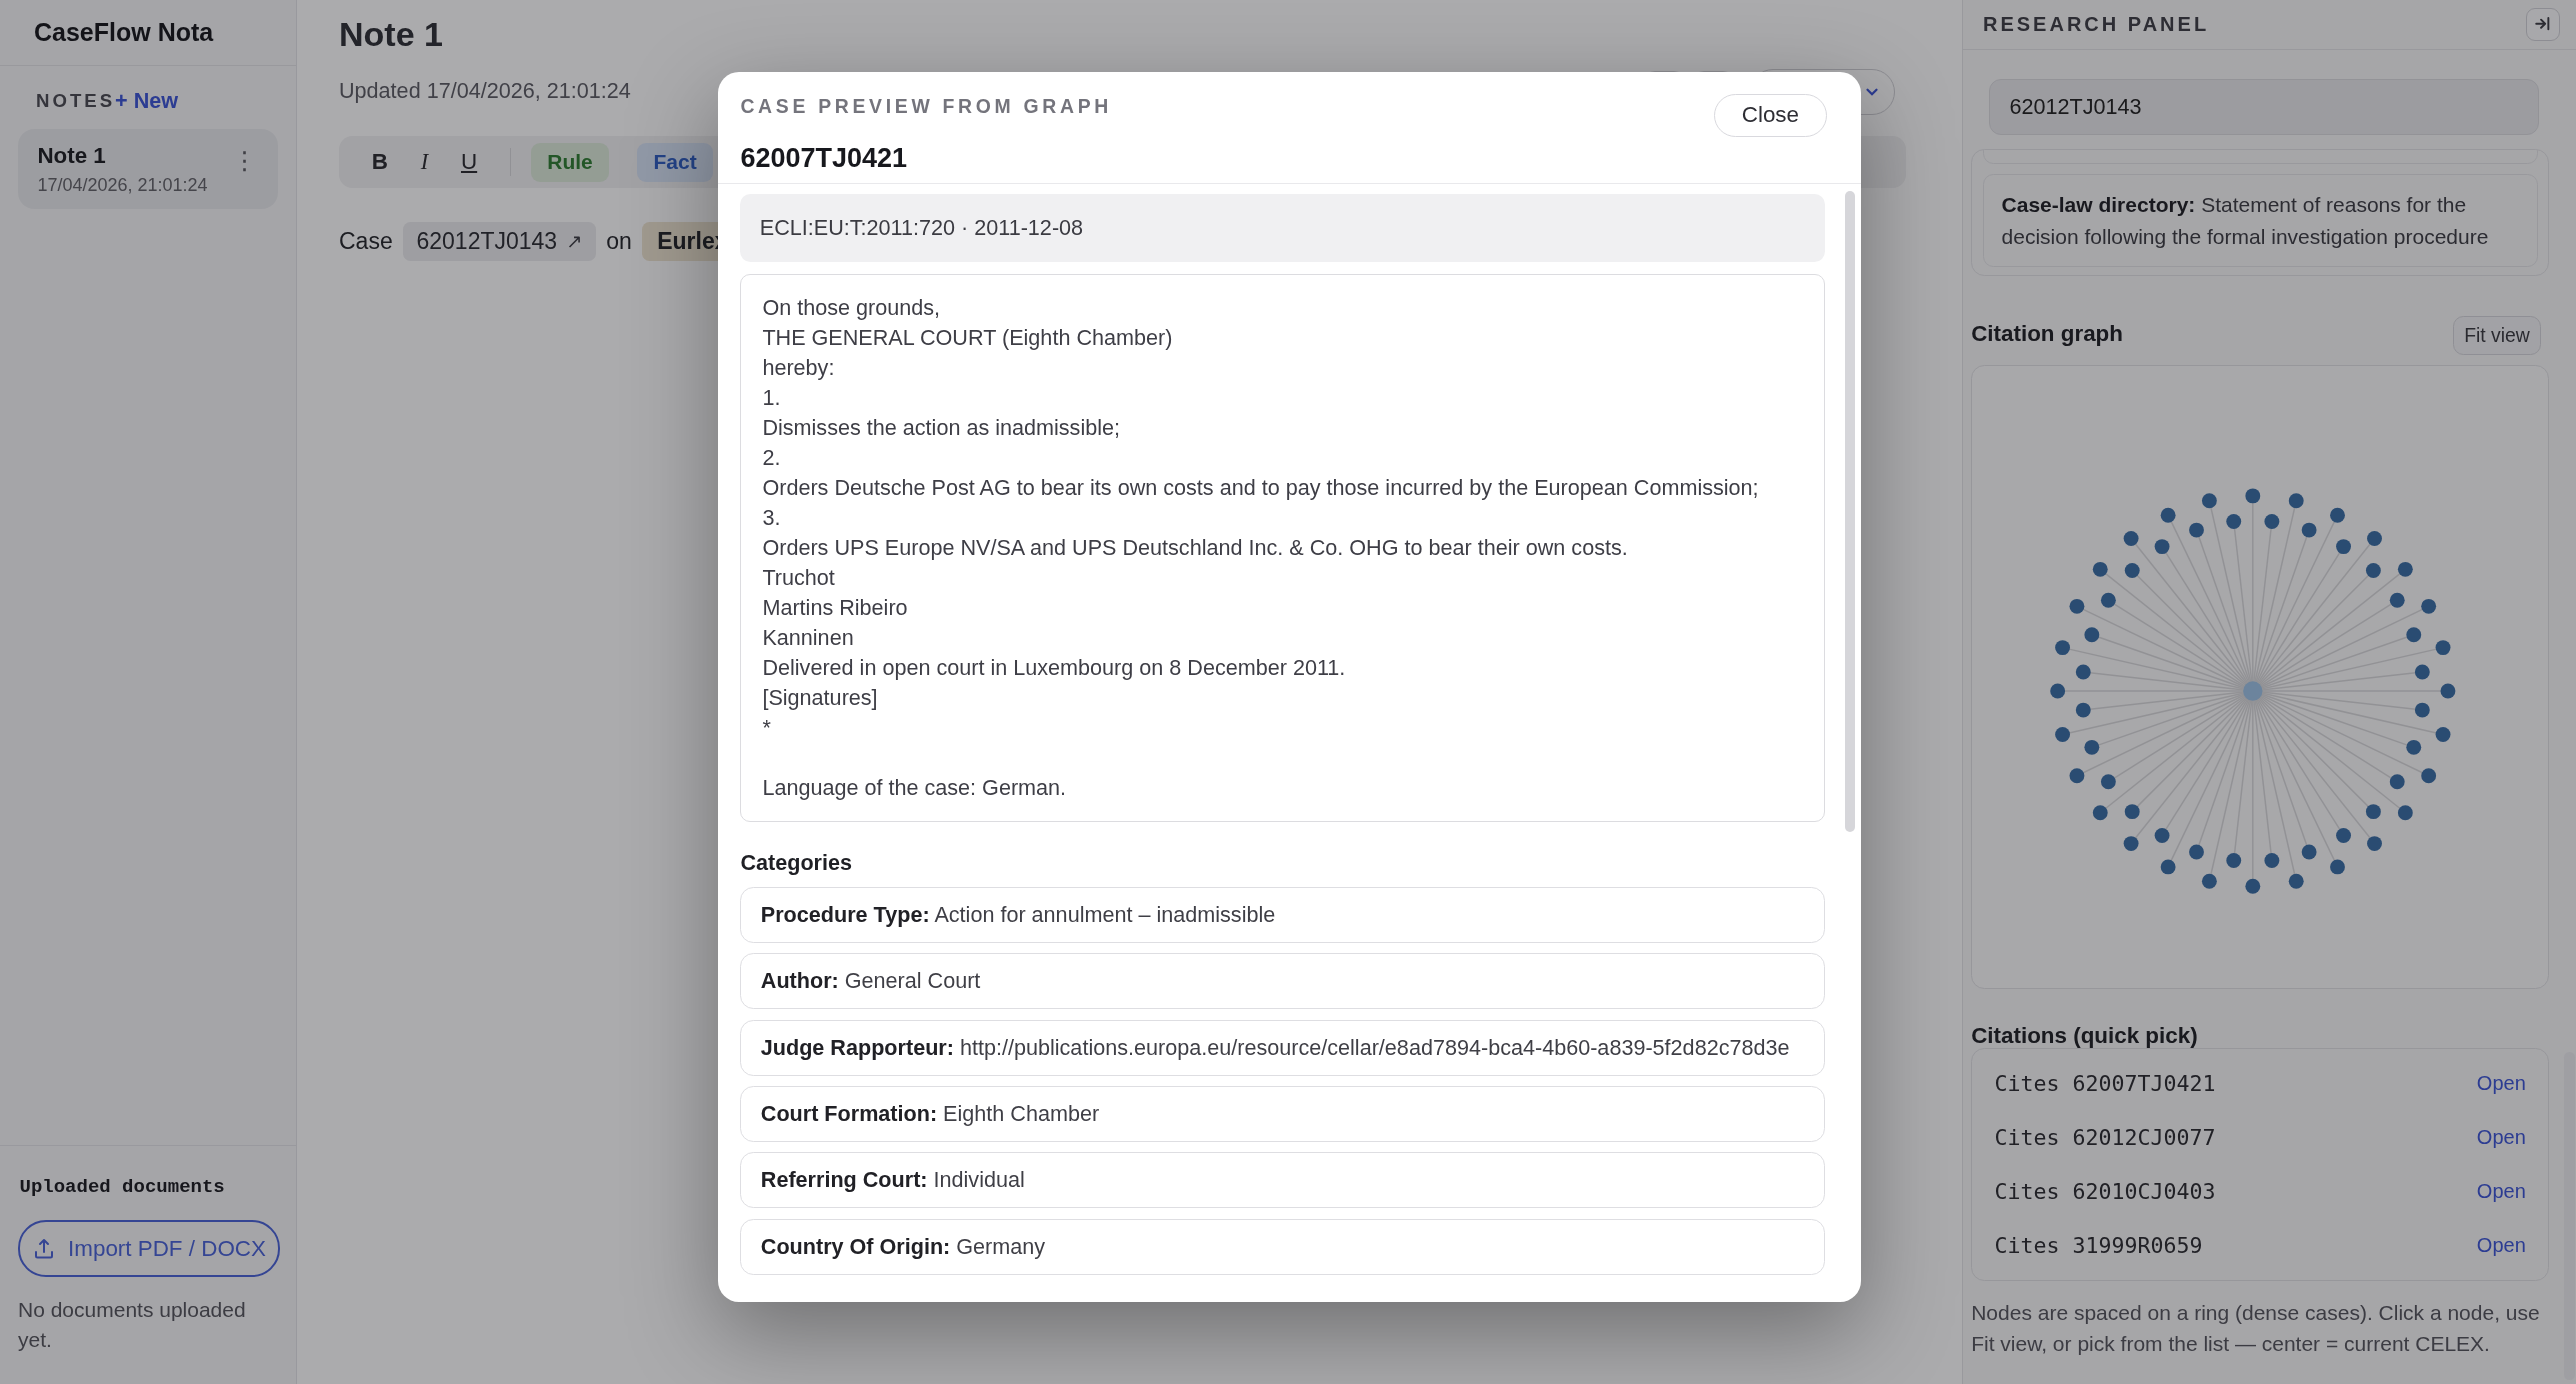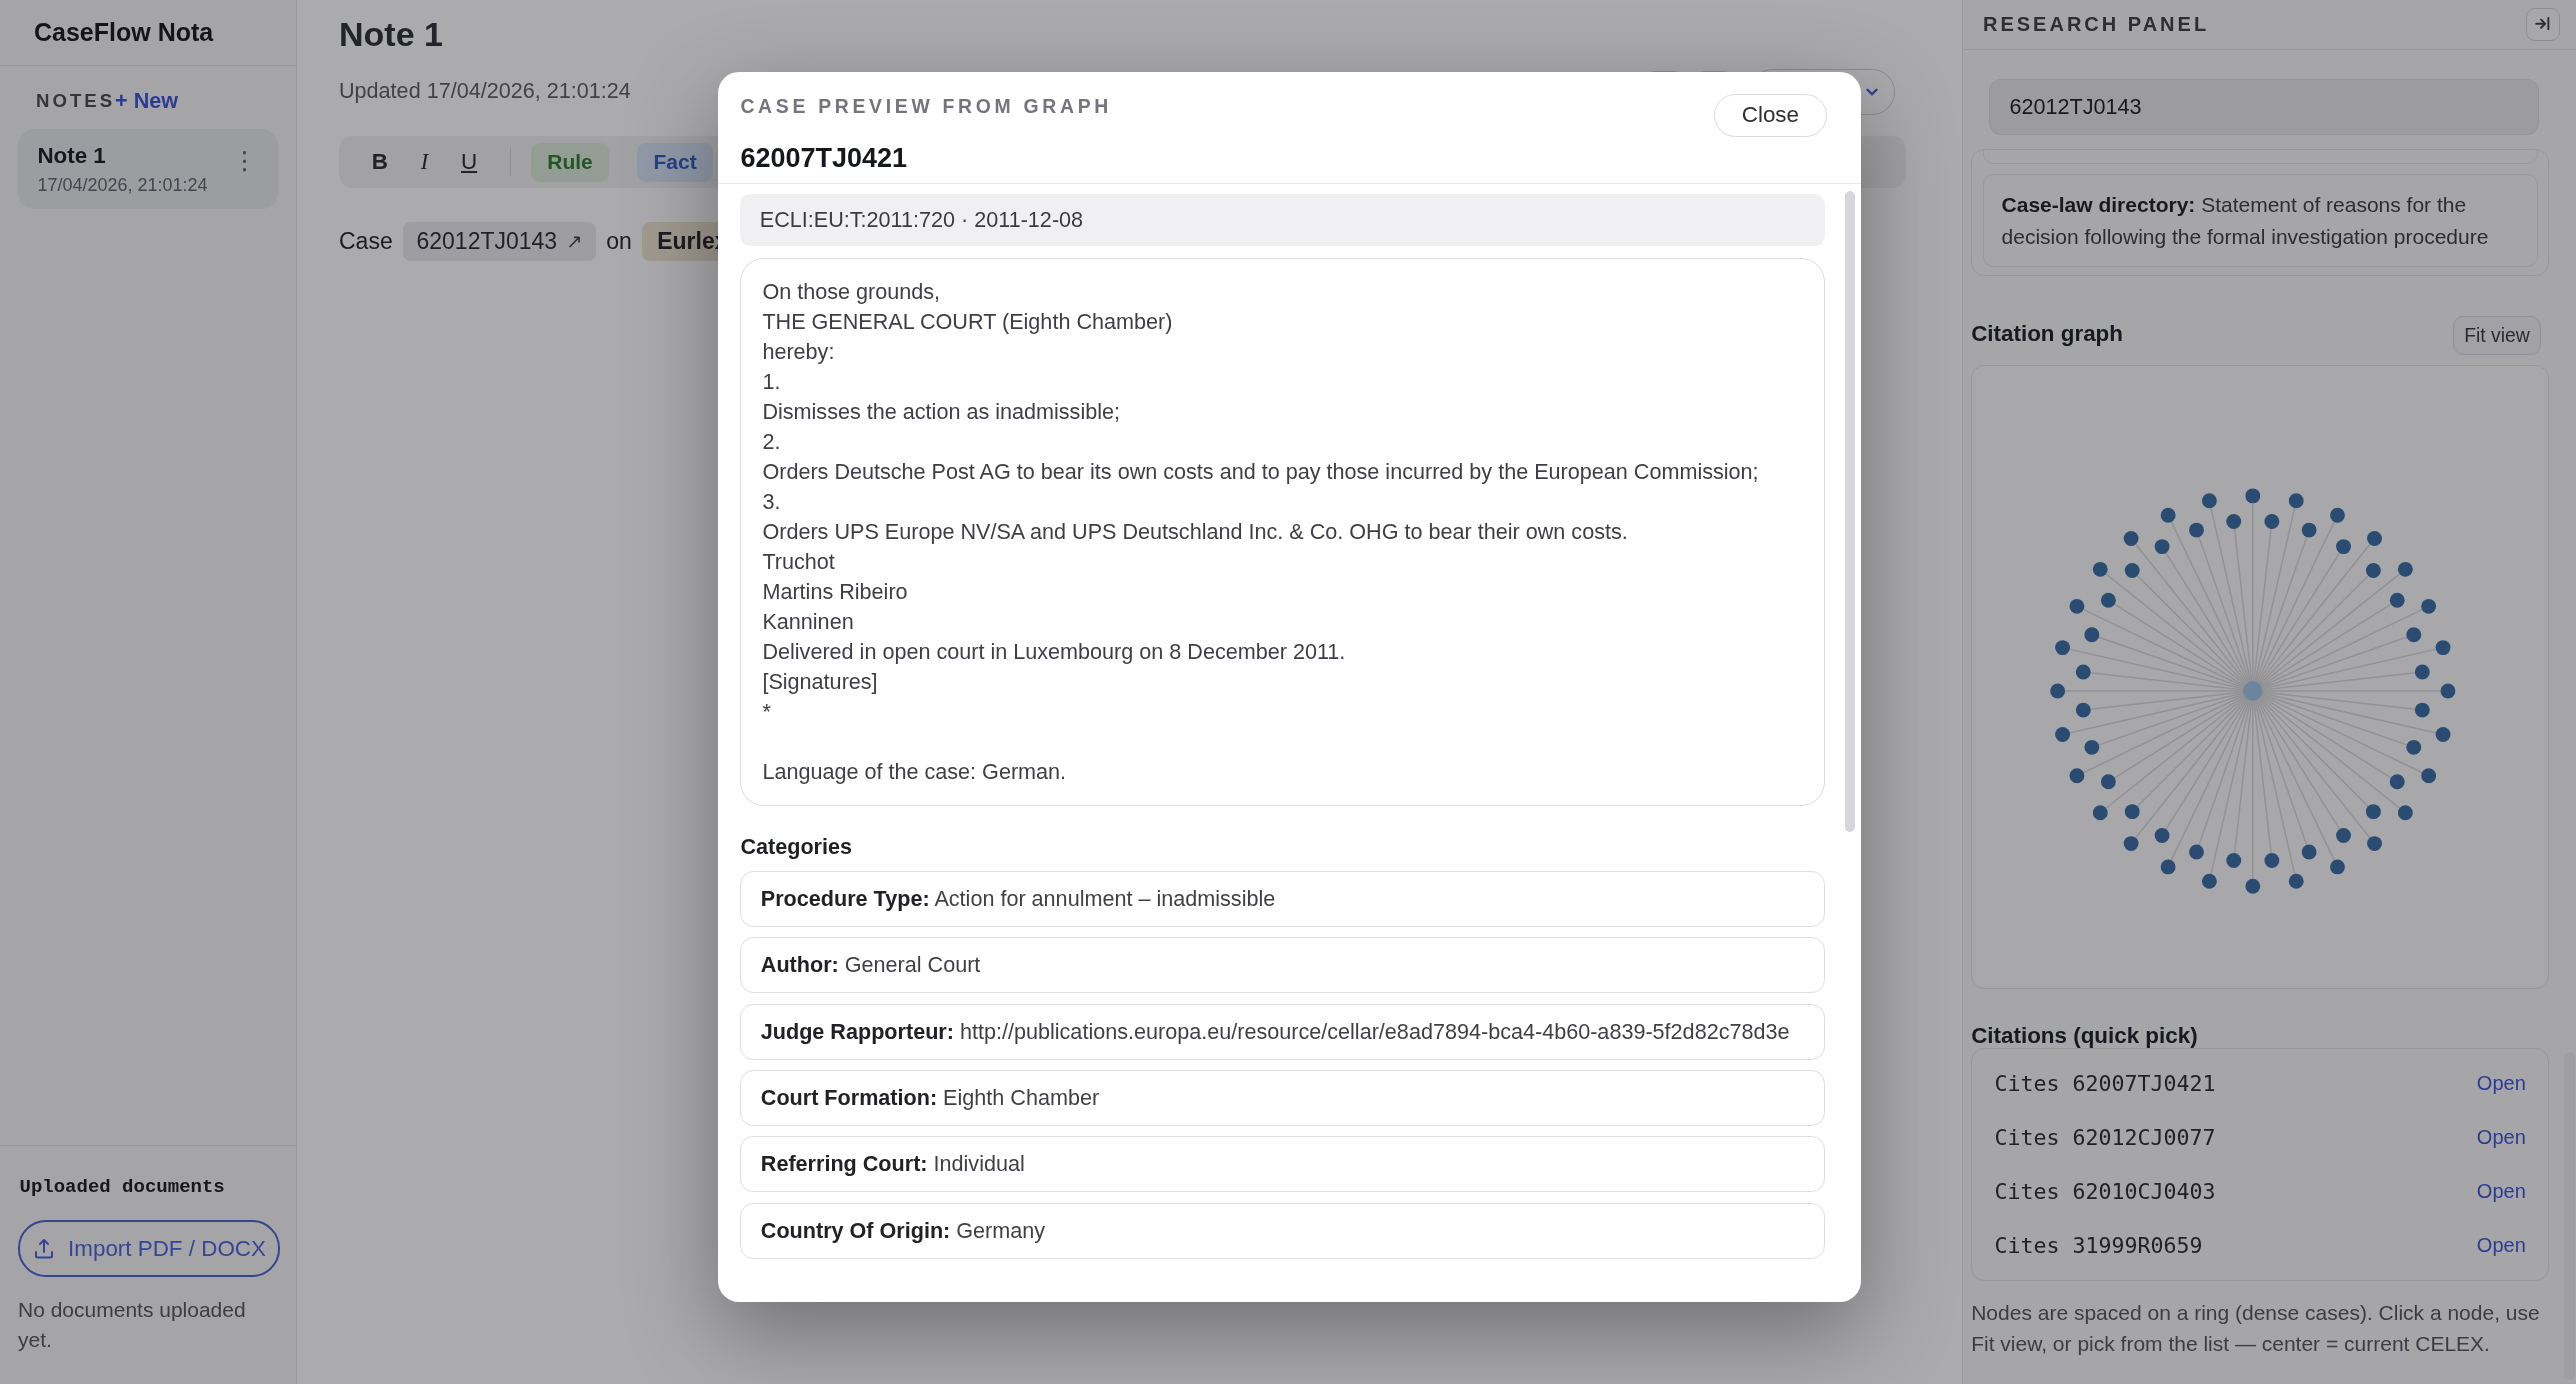--- a/index.html
+++ b/index.html
@@ -73,24 +73,24 @@
   
   .overlay { position:fixed; inset:0; background:rgba(13,15,20,0.35); z-index:50; }
   .modal { position:fixed; left:718px; top:72px; width:1143px; height:1230px; background:#fff; border-radius:21px; z-index:60;
      box-shadow:0 30px 89px rgba(0,0,0,0.35); overflow:hidden; }
   .modal-head { height:112px; position:relative; border-bottom:1.5px solid #e9e9ec; }
   .modal-eyebrow { position:absolute; left:22.4px; top:23px; font-size:19.4px; letter-spacing:3.7px; font-weight:600; color:#74747c; }
   .modal-title { position:absolute; left:22.4px; top:71px; font-size:27px; font-weight:700; color:#17181d; }
   .close-btn { position:absolute; right:34px; top:21.6px; height:43px; padding:0 27px; border:1.5px solid #d9d9de; border-radius:745px;
      background:#fff; font-size:22.4px; color:#2e2e34; display:flex; align-items:center; }
   .modal-body { position:relative; height:1118px; overflow:hidden; padding:10.4px 36px 0 22.4px; }
-  .ecli-pill { height:52px; background:#f0f0f2; border-radius:10.4px; display:flex; align-items:center; padding:0 19.4px;
+  .ecli-pill { height:68px; background:#f0f0f2; border-radius:10.4px; display:flex; align-items:center; padding:0 19.4px;
      font-size:21.6px; color:#3b3b42; }
   .op-label { margin-top:31px; font-size:21.6px; font-weight:700; color:#1f2025; }
-  .op-box { margin-top:12px; border:1.5px solid #dcdce0; border-radius:24px; padding:18px 21px; }
+  .op-box { margin-top:12px; border:1.5px solid #dcdce0; border-radius:10px; padding:18px 21px; }
   .op-lines { font-size:21.6px; line-height:30px; color:#3e3e46; white-space:pre-line; }
   .cat-label-h { margin-top:28px; font-size:21.6px; font-weight:700; color:#1f2025; }
   .cat-row { margin-top:10.4px; border:1.5px solid #dedee2; border-radius:13.4px; padding:12px 19.4px; font-size:21.6px; line-height:30px; color:#3f3f46; }
   .cat-row b { color:#212126; }
   .modal-scroll { position:absolute; right:6px; top:119px; width:10.4px; height:641px; border-radius:5.2px; background:#d6d6da; z-index:61; }
 </style>
 </head>
 <body>
 
 <div class="app">

